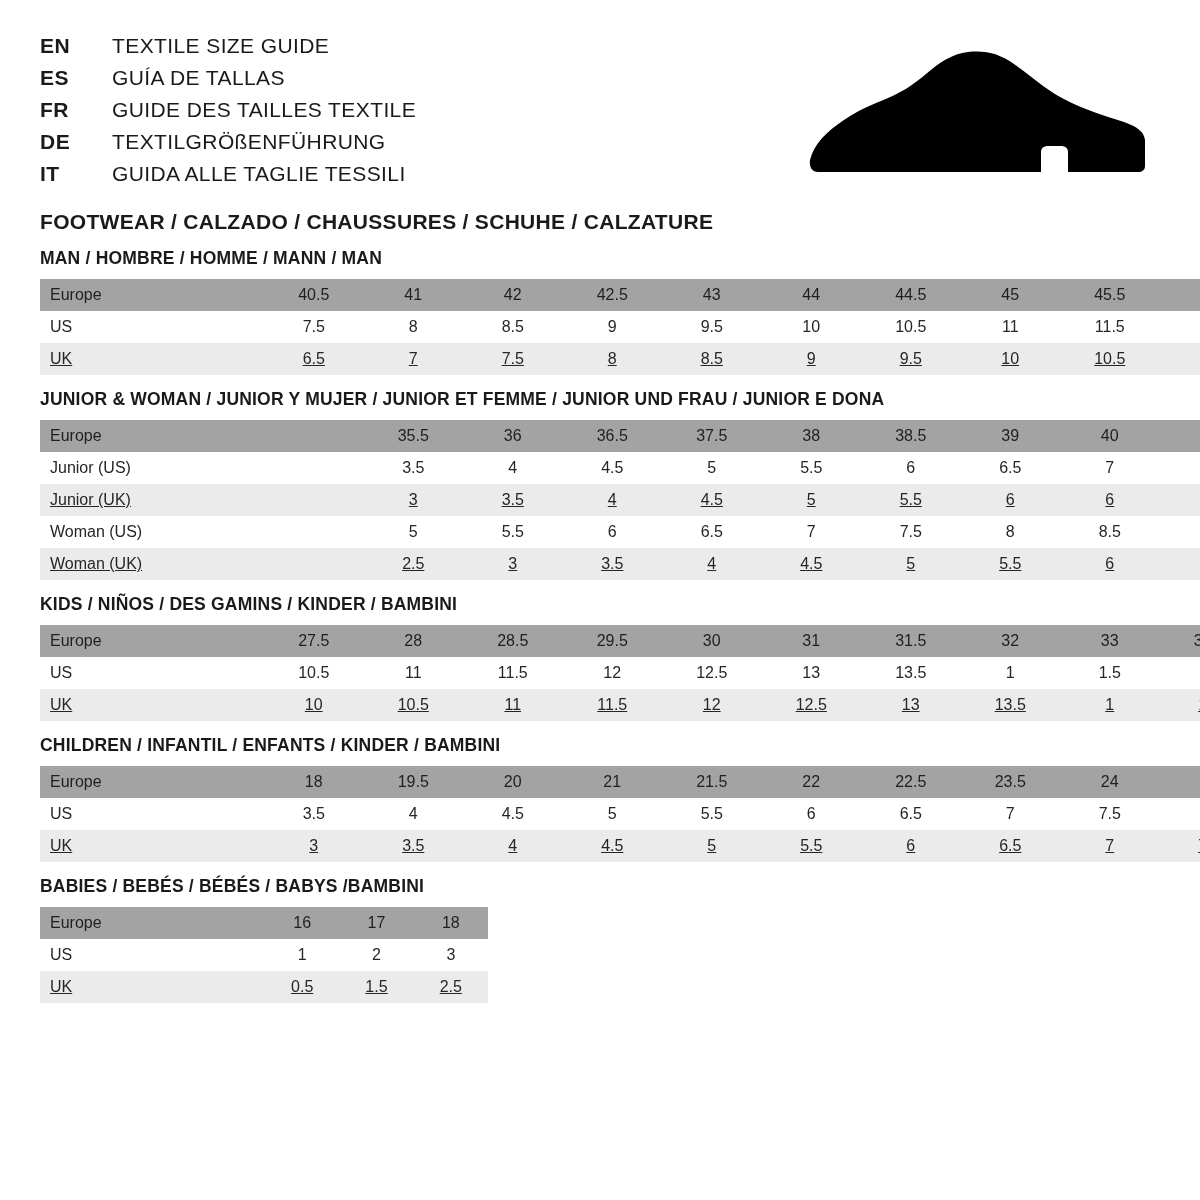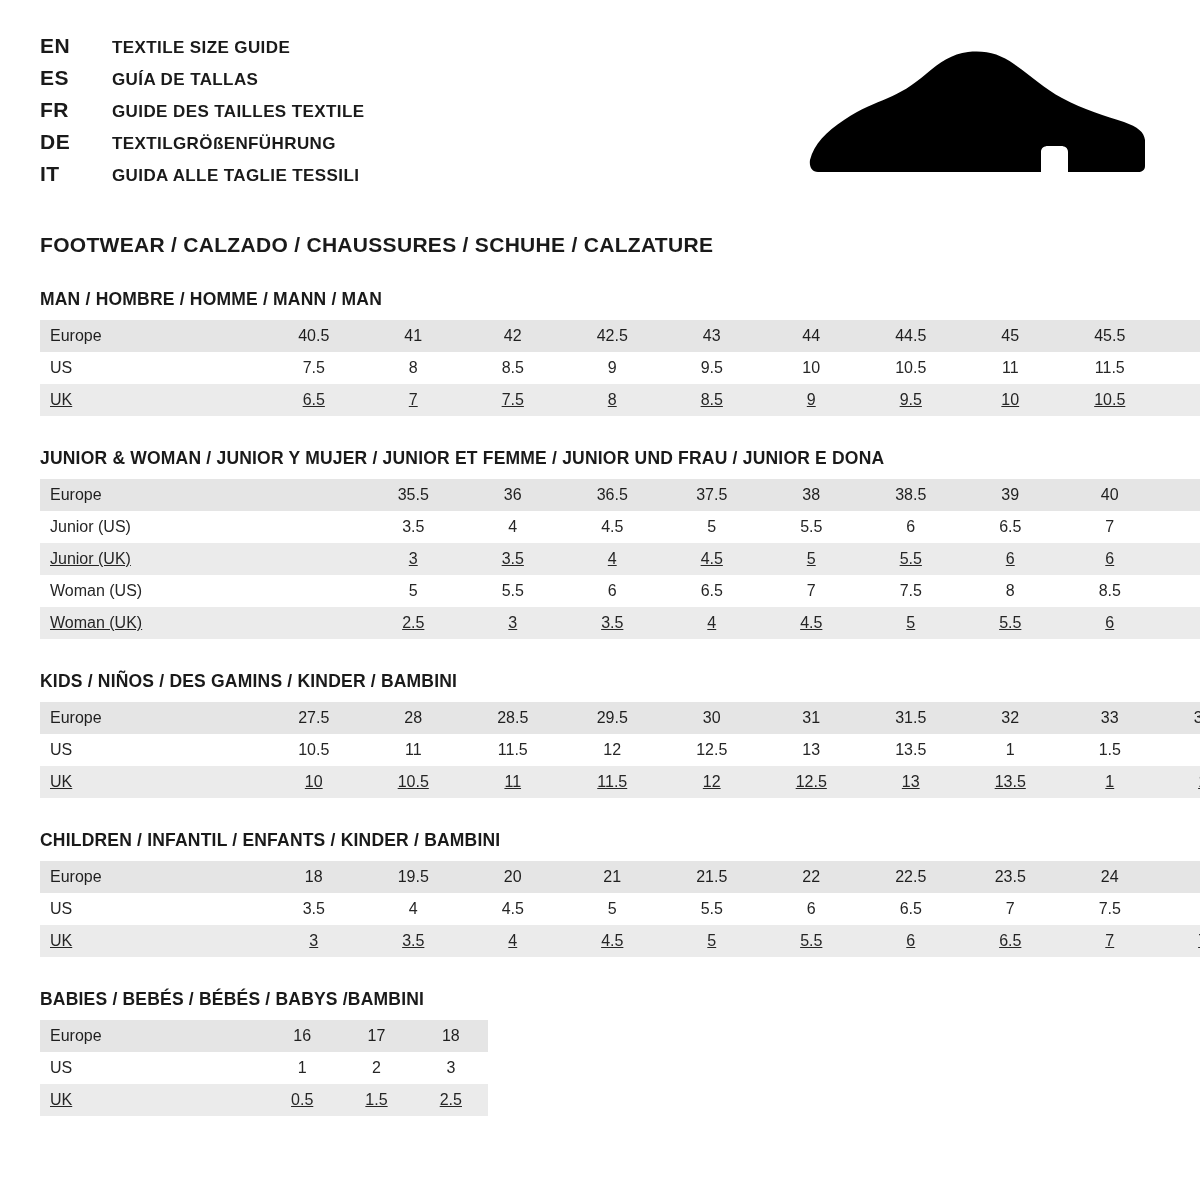--- a/index.html
+++ b/index.html
@@ -24,39 +24,39 @@
     align-items: baseline;
     height: 32px;
   }
   .lang-code {
     width: 72px;
     font-size: 21px;
     font-weight: bold;
     letter-spacing: 0.5px;
   }
   .lang-text {
-    font-size: 17px;
-    font-weight: bold;
+    font-size: 21px;
+    font-weight: normal;
     letter-spacing: 0.4px;
   }
   .section-title-main {
-    margin-top: 39px;
+    margin-top: 16px;
     font-size: 21px;
     font-weight: bold;
     letter-spacing: 0.3px;
   }
   .shoe-icon {
     position: absolute;
     top: 48px;
     right: 50px;
     width: 350px;
     height: 140px;
   }
   
-  .block { margin-top: 32px; }
+  .block { margin-top: 14px; }
   .block:first-of-type { margin-top: 86px; }
   .block-title {
     font-size: 17.5px;
     font-weight: bold;
     letter-spacing: 0.2px;
     margin-bottom: 10px;
   }
   table {
     border-collapse: collapse;
     table-layout: fixed;
@@ -68,21 +68,21 @@
     height: 32px;
     padding: 0 6px;
     text-align: center;
     vertical-align: middle;
     color: #262626;
   }
   td.label {
     text-align: left;
     padding-left: 10px;
   }
-  tr.head td { background: #e5e5e5; font-weight: normal; color: #1f1f1f; }
+  tr.head td { background: #a3a3a3; font-weight: normal; color: #1f1f1f; }
   tr.odd  td { background: #ffffff; }
   tr.even td { background: #ebebeb; text-decoration: underline; }
   
   table.full col.first { width: 224px; }
   table.full col.rest  { width: 99.5px; }
   table.short col.first { width: 224px; }
   table.short col.rest  { width: 74px; }
 </style>
 </head>
 <body>

